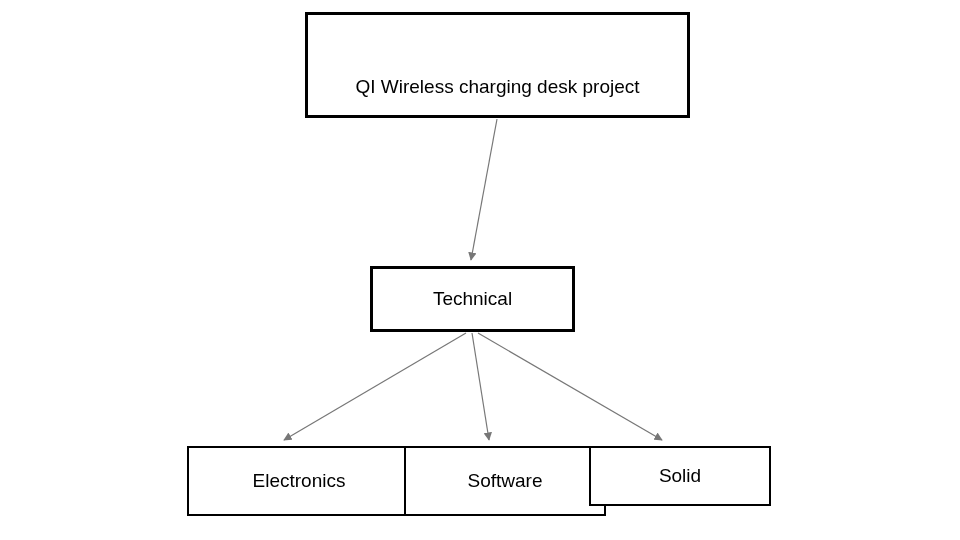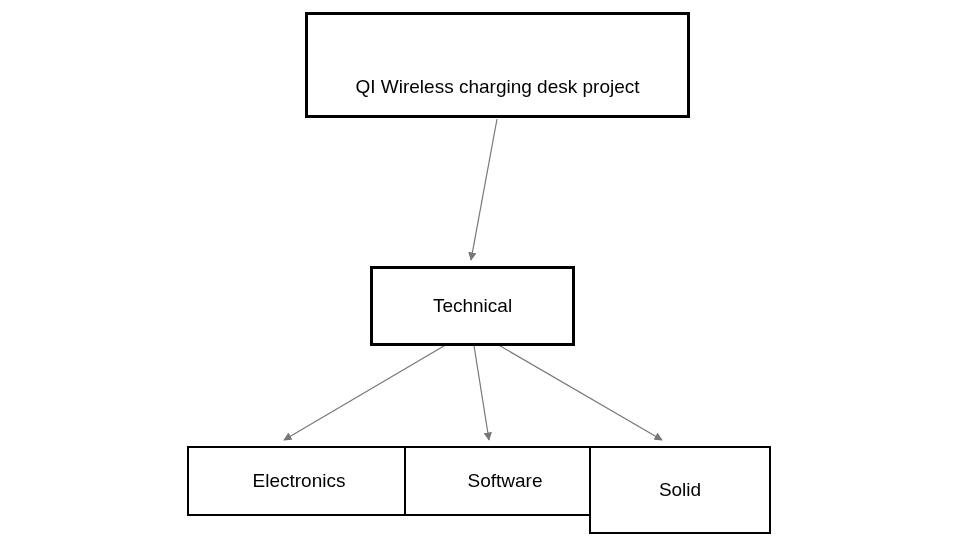--- a/index.html
+++ b/index.html
@@ -36,40 +36,40 @@
     border-width: 3px;
   }
   .node-root .label-inner {
     max-width: 300px;
     margin-top: 44px;
   }
   .node-technical {
     left: 370px;
     top: 266px;
     width: 205px;
-    height: 80px;
+    height: 66px;
     border-width: 3px;
   }
   .node-electronics {
     left: 187px;
     top: 446px;
     width: 224px;
     height: 70px;
   }
   .node-software {
     left: 404px;
     top: 446px;
     width: 202px;
     height: 70px;
   }
   .node-solid {
     left: 589px;
     top: 446px;
     width: 182px;
-    height: 88px;
+    height: 60px;
   }
   .edges-layer {
     position: absolute;
     left: 0;
     top: 0;
     width: 960px;
     height: 540px;
     pointer-events: none;
   }
 </style>

